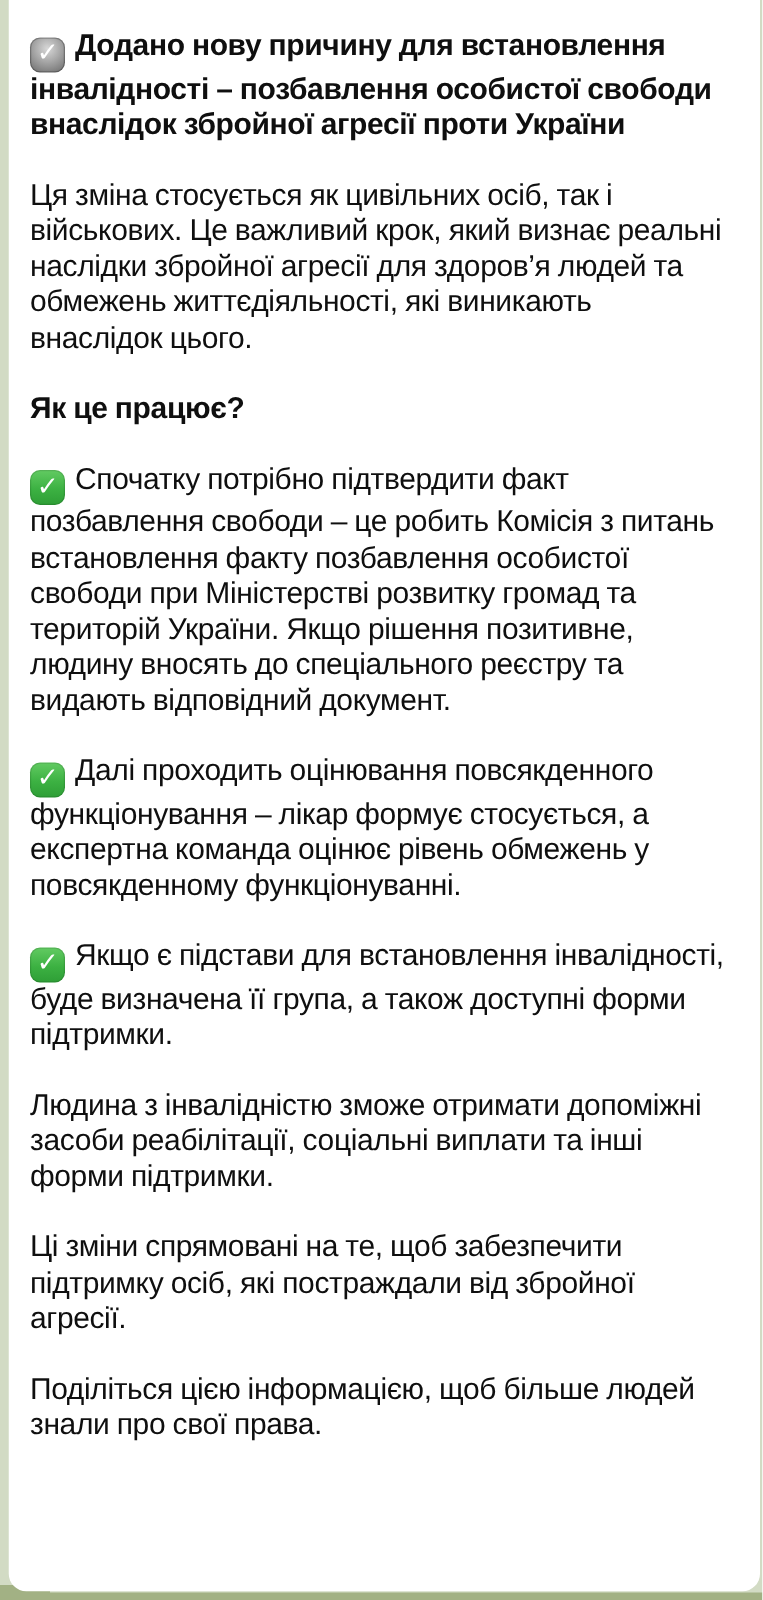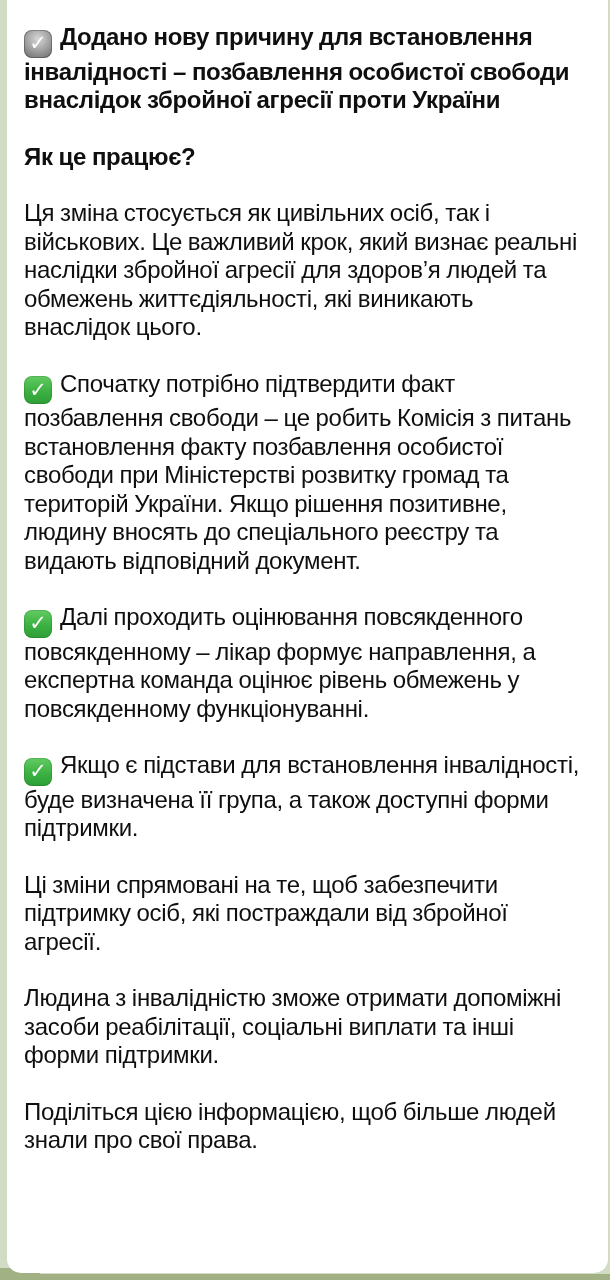--- a/index.html
+++ b/index.html
@@ -64,42 +64,42 @@
 
   <div class="bubble">
 
     <p class="para bold">
       <span class="emoji grey">
           <span class="tick">✓</span>
         </span><span>Додано нову причину для встановлення інвалідності – позбавлення особистої свободи внаслідок збройної агресії проти України</span>
     </p>
 
 
+    <p class="para">Ця зміна стосується як цивільних осіб, так і військових. Це важливий крок, який визнає реальні наслідки збройної агресії для здоров’я людей та обмежень життєдіяльності, які виникають внаслідок цього.</p>
+
     <p class="para bold">Як це працює?</p>
-
-    <p class="para">Ця зміна стосується як цивільних осіб, так і військових. Це важливий крок, який визнає реальні наслідки збройної агресії для здоров’я людей та обмежень життєдіяльності, які виникають внаслідок цього.</p>
 
     <p class="para">
       <span class="emoji green">
           <span class="tick">✓</span>
         </span><span>Спочатку потрібно підтвердити факт позбавлення свободи – це робить Комісія з питань встановлення факту позбавлення особистої свободи при Міністерстві розвитку громад та територій України. Якщо рішення позитивне, людину вносять до спеціального реєстру та видають відповідний документ.</span>
     </p>
 
     <p class="para">
       <span class="emoji green">
           <span class="tick">✓</span>
-        </span><span>Далі проходить оцінювання повсякденного повсякденному – лікар формує направлення, а експертна команда оцінює рівень обмежень у повсякденному функціонуванні.</span>
+        </span><span>Далі проходить оцінювання повсякденного функціонування – лікар формує стосується, а експертна команда оцінює рівень обмежень у повсякденному функціонуванні.</span>
     </p>
 
     <p class="para">
       <span class="emoji green">
           <span class="tick">✓</span>
         </span><span>Якщо є підстави для встановлення інвалідності, буде визначена її група, а також доступні форми підтримки.</span>
     </p>
 
+    <p class="para">Людина з інвалідністю зможе отримати допоміжні засоби реабілітації, соціальні виплати та інші форми підтримки.</p>
+
     <p class="para">Ці зміни спрямовані на те, щоб забезпечити підтримку осіб, які постраждали від збройної агресії.</p>
-
-    <p class="para">Людина з інвалідністю зможе отримати допоміжні засоби реабілітації, соціальні виплати та інші форми підтримки.</p>
 
     <p class="para">Поділіться цією інформацією, щоб більше людей знали про свої права.</p>
 
   </div>
 </div>
 
 </body></html>

